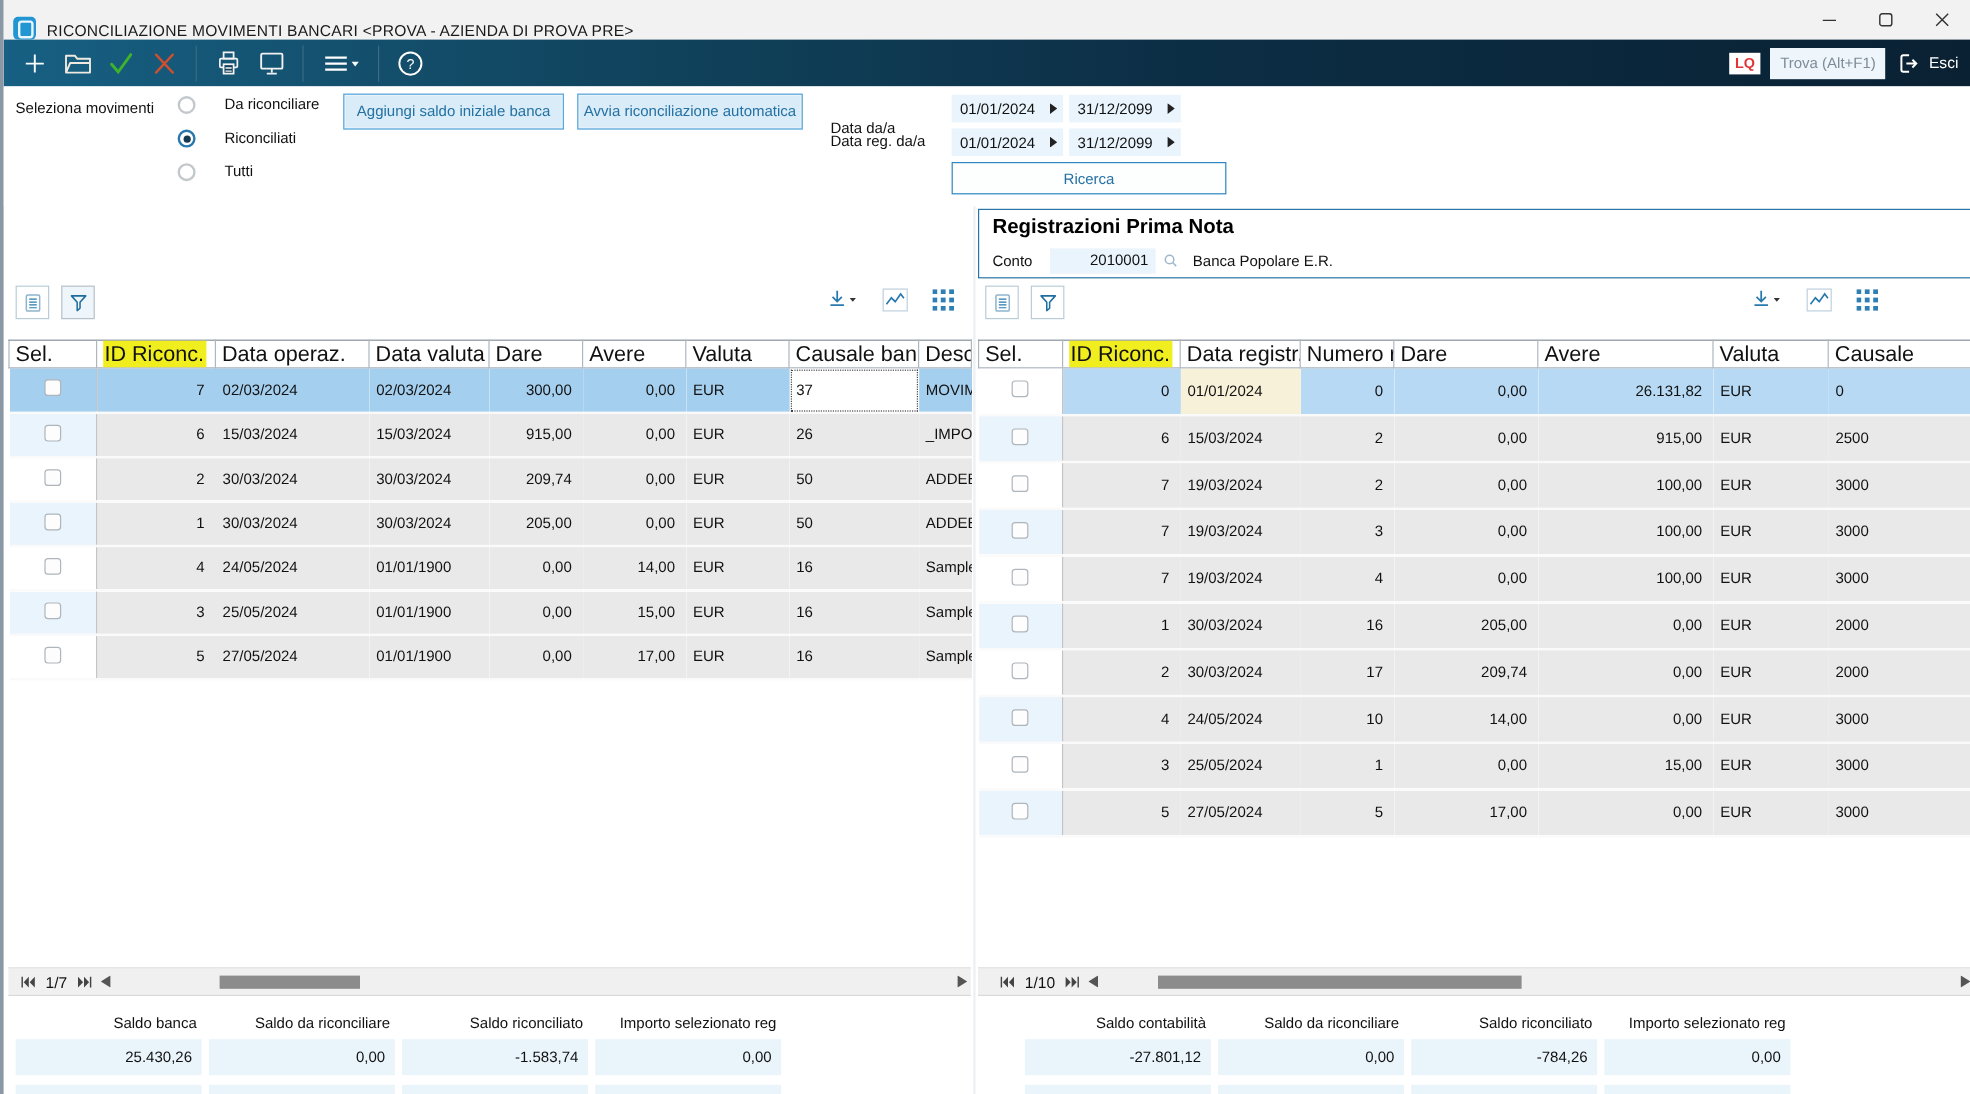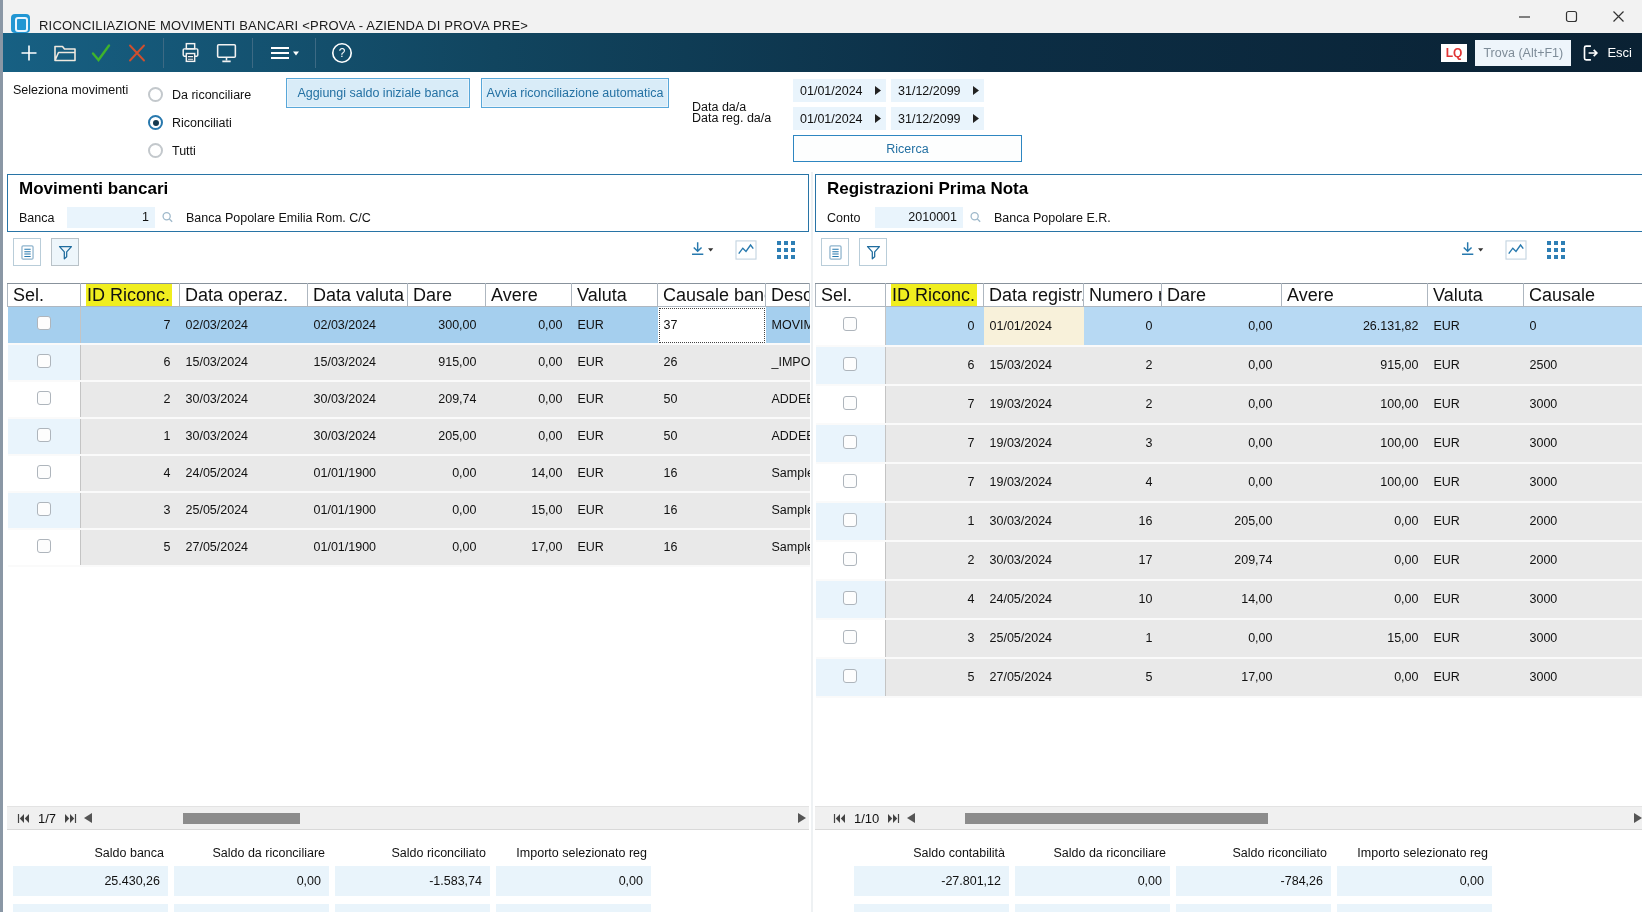--- a/index.html
+++ b/index.html
@@ -33,21 +33,21 @@
   .lq-badge { background:#fff; color:var(--lq-red,#e03535); font-weight:bold; font-size:12px;
     padding:3px 5px; line-height:1; }
   .find-box { width:96px; height:26px; background:#eef5fb; color:#7e8c98; font-size:12.5px;
     display:flex; align-items:center; padding:0 8px; cursor:text; }
   .exit-btn { background:transparent; border:0; color:#fff; font-size:13px; display:flex;
     align-items:center; gap:6px; cursor:pointer; }
   
   .filterbar { position:absolute; top:72px; left:0; right:0; height:100px; background:#fff; }
   .sel-label { position:absolute; left:10px; top:11px; }
   .radio-group { position:absolute; left:145px; top:8px; }
-  .radio-row { display:flex; align-items:flex-end; gap:9px; height:22px; margin-bottom:6px; cursor:pointer; }
+  .radio-row { display:flex; align-items:flex-start; gap:24px; height:22px; margin-bottom:6px; cursor:pointer; }
   .radio { width:15px; height:15px; border-radius:50%; border:2px solid #c3c8cc; background:#fff;
     position:relative; flex:0 0 auto; }
   .radio.checked { border-color:var(--accent-blue,#2878ad); }
   .radio.checked::after { content:""; position:absolute; left:2.5px; top:2.5px; width:6px; height:6px;
     border-radius:50%; background:#16394f; }
   .blue-btn { position:absolute; background:var(--button-bg,#d9ecf8); border:1px solid #58a7d9;
     color:#2471a3; font-size:12.5px; font-family:inherit; cursor:pointer; box-shadow:0 0 0 1px #eaf4fb inset; }
   .btn-add { left:283px; top:6px; width:184px; height:30px; }
   .btn-auto { left:478px; top:6px; width:188px; height:30px; }
   .btn-ricerca { left:790px; top:63px; width:229px; height:27px; background:#fdfefe;
@@ -267,32 +267,20 @@
           </svg>
         </span>
     </div>
   </div>
   <button class="blue-btn btn-ricerca">Ricerca</button>
 </section>
 
 <div class="panel-divider"></div>
 
 <section class="panel left">
-  <div class="panel-header">
-    <h2 class="panel-title">Movimenti bancari</h2>
-    <div class="panel-field">
-      <span class="pf-label">Banca</span>
-      <span class="pf-input">1</span>
-      <svg width="17" height="17" viewBox="0 0 20 20">
-          <circle cx="9" cy="8.5" r="4.2" fill="none" stroke="#9fb9cb" stroke-width="1.5"></circle>
-          <path d="M12.2 11.7l3.3 3.3" stroke="#9fb9cb" stroke-width="1.5"></path>
-        </svg>
-      <span class="pf-desc">Banca Popolare Emilia Rom. C/C</span>
-    </div>
-  </div>
   <div class="panel-tools">
     <button class="tool-btn t-list">
       <svg width="19" height="19" viewBox="0 0 24 24">
           <rect x="5" y="3.5" width="14" height="17" rx="1.5" fill="none" stroke="#8fb4cd" stroke-width="1.6"></rect>
           <path d="M8 8h8M8 11h8M8 14h8M8 17h8" stroke="#2779ae" stroke-width="1.3"></path>
         </svg>
     </button>
     <button class="tool-btn t-funnel">
       <svg width="19" height="19" viewBox="0 0 24 24">
           <path d="M4.5 4.5h15l-6 6.8v6.2l-3 2.5v-8.7z" fill="none" stroke="#1f6c9e" stroke-width="1.6" stroke-linejoin="round"></path>

